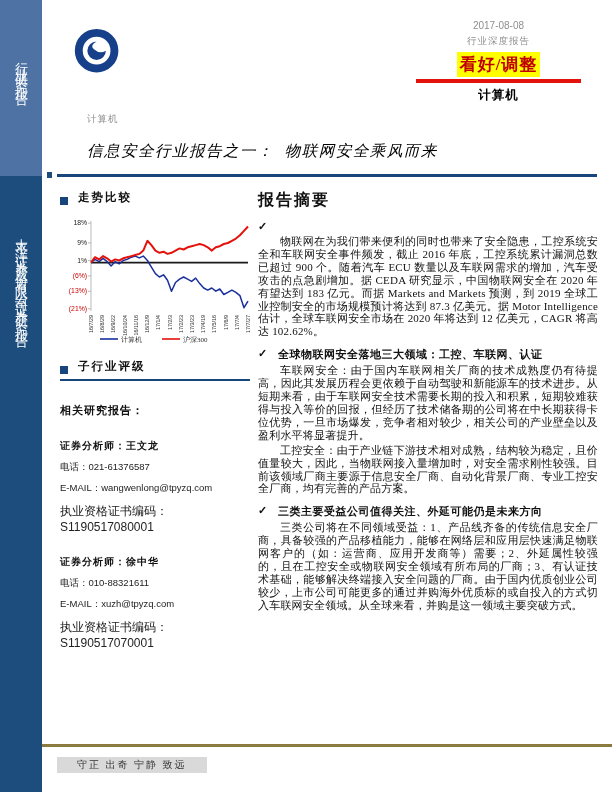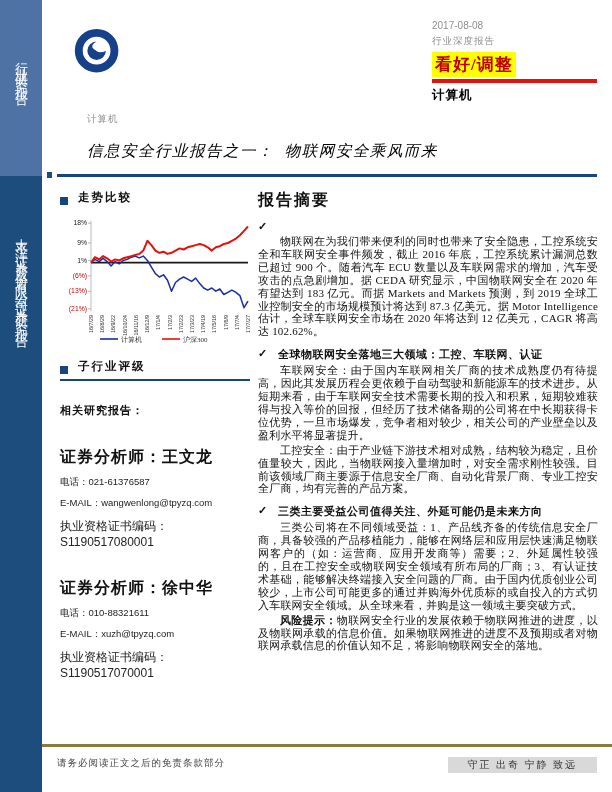--- a/index.html
+++ b/index.html
@@ -16,39 +16,39 @@
   .notch{position:absolute;left:47px;top:172px;width:5px;height:6px;background:#1d4d7d;}
 
   
   .content{position:absolute;left:57px;top:0;width:540px;height:792px;}
   .logo{position:absolute;left:0;top:12px;display:flex;align-items:center;}
   .logo-text{margin-left:8px;}
   .logo-cn{font-family:"Liberation Sans",sans-serif;font-weight:bold;font-size:27px;
            color:#16418a;letter-spacing:3px;line-height:28px;}
   .logo-en{font-family:"Liberation Sans",sans-serif;font-size:11px;color:#16418a;
            letter-spacing:2.6px;margin-top:2px;}
-  .meta{position:absolute;right:0;top:20px;text-align:left;}
+  .meta{position:absolute;right:16px;top:20px;text-align:center;}
   .meta-date{font-family:"Liberation Sans",sans-serif;font-size:10px;color:#8f8f8f;}
   .meta-type{font-size:9.5px;color:#8f8f8f;margin-top:4px;letter-spacing:1px;}
   .badge{display:inline-block;background:#ffff00;color:#c00000;font-weight:bold;
          font-size:17px;letter-spacing:1px;margin-top:4px;padding:1px 3px;}
   .redline{width:165px;height:4px;background:#e3120b;margin-top:2px;margin-left:auto;}
   .meta-industry{font-weight:bold;font-size:12.5px;color:#000;margin-top:4px;letter-spacing:1px;}
   .small-cat{position:absolute;left:30px;top:113px;font-size:9.5px;color:#909090;letter-spacing:1px;}
   .title{position:absolute;left:30px;top:141px;font-size:15.5px;font-style:italic;
          letter-spacing:1.5px;white-space:pre;color:#000;}
   .title-rule{position:absolute;left:0;top:174px;width:540px;height:3px;background:#17457c;}
 
   
   .leftcol{position:absolute;left:3px;top:190px;width:192px;}
   .sec-head{display:flex;align-items:flex-end;font-weight:bold;font-size:11.5px;letter-spacing:2px;font-family:Liberation Serif, serif;}
   .bullet-sq{width:8px;height:8px;background:#17457c;margin:2px 10px 0 0;flex:none;}
   .subrule{height:2px;background:#17457c;margin-top:5px;width:190px;}
   .related{font-weight:bold;font-size:11px;letter-spacing:1px;margin-top:22px;}
-  .an-name{font-weight:bold;font-size:16px;letter-spacing:1px;margin-top:29px;}
+  .an-name{font-weight:bold;font-size:10px;letter-spacing:1px;margin-top:21px;}
   .an-line{font-size:9.5px;margin-top:8px;color:#222;font-family:"Liberation Sans",sans-serif;}
   .an-line .lbl{font-family:Liberation Serif, serif;}
   .an-cert{font-size:12px;margin-top:8px;color:#222;font-family:"Liberation Sans",sans-serif;}
   .an-cert .lbl{font-family:"Liberation Serif",serif;}
 
   
   .rightcol{position:absolute;left:201px;top:190px;width:340px;}
   .sum-head{font-size:16px;font-weight:bold;letter-spacing:2px;}
   .b-title{display:flex;font-weight:bold;font-size:11px;margin-top:9px;letter-spacing:0.5px;}
   .b-check{width:20px;flex:none;font-weight:bold;}
@@ -196,26 +196,22 @@
       </div>
       <p>车联网安全：由于国内车联网相关厂商的技术成熟度仍有待提高，因此其发展历程会更依赖于自动驾驶和新能源车的技术进步。从短期来看，由于车联网安全技术需要长期的投入和积累，短期较难获得与投入等价的回报，但经历了技术储备期的公司将在中长期获得卡位优势，一旦市场爆发，竞争者相对较少，相关公司的产业壁垒以及盈利水平将显著提升。</p>
       <p>工控安全：由于产业链下游技术相对成熟，结构较为稳定，且价值量较大，因此，当物联网接入量增加时，对安全需求刚性较强。目前该领域厂商主要源于信息安全厂商、自动化背景厂商、专业工控安全厂商，均有完善的产品方案。</p>
 
       <div class="b-title">
         <span class="b-check">✓</span>
         <span>三类主要受益公司值得关注、外延可能仍是未来方向</span>
       </div>
       <p>三类公司将在不同领域受益：1、产品线齐备的传统信息安全厂商，具备较强的产品移植能力，能够在网络层和应用层快速满足物联网客户的（如：运营商、应用开发商等）需要；2、外延属性较强的，且在工控安全或物联网安全领域有所布局的厂商；3、有认证技术基础，能够解决终端接入安全问题的厂商。由于国内优质创业公司较少，上市公司可能更多的通过并购海外优质标的或自投入的方式切入车联网安全领域。从全球来看，并购是这一领域主要突破方式。</p>
 
-      <p class="risk">
-        <b>风险提示：</b><span>物联网安全行业的发展依赖于物联网推进的进度，以及物联网承载的信息价值。如果物联网推进的进度不及预期或者对物联网承载信息的价值认知不足，将影响物联网安全的落地。</span>
-      </p>
     </div>
 
   </div>
 
   <div class="footrule"></div>
   <div class="footer">
-    <span class="disclaimer">请务必阅读正文之后的免责条款部分</span>
     <span class="motto">守正 出奇 宁静 致远</span>
   </div>
 
 </div>
 
 </body></html>

